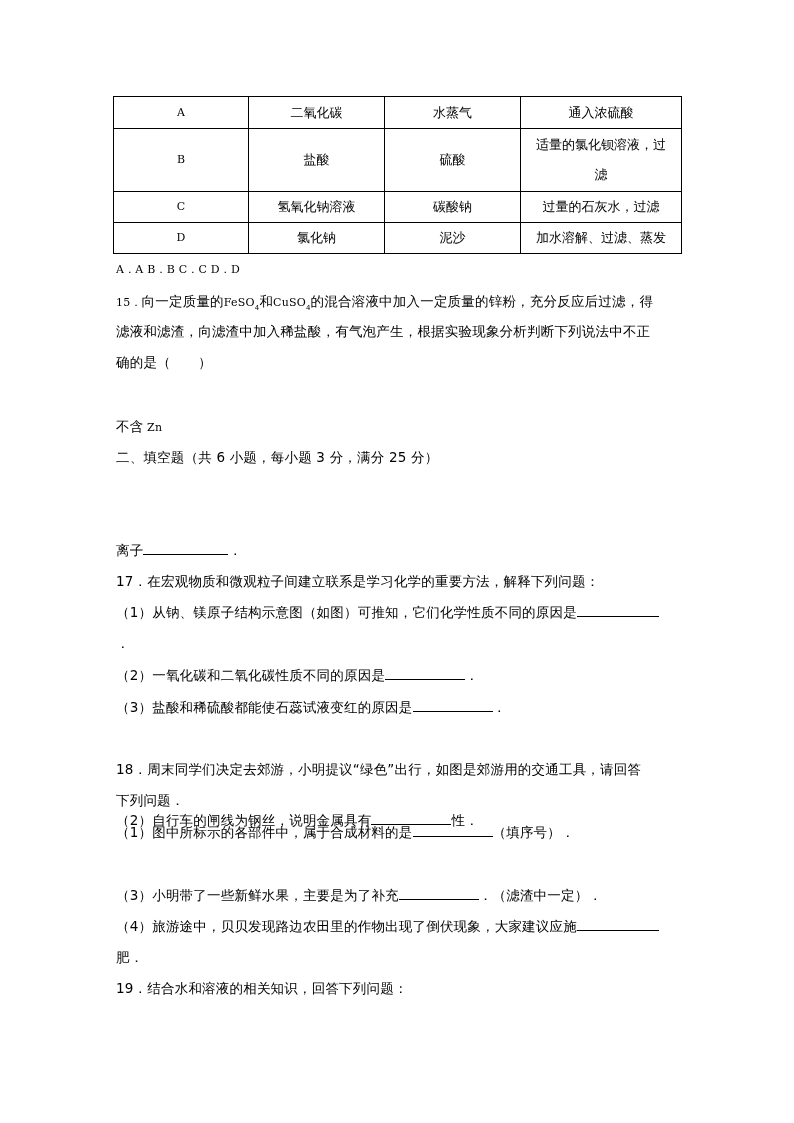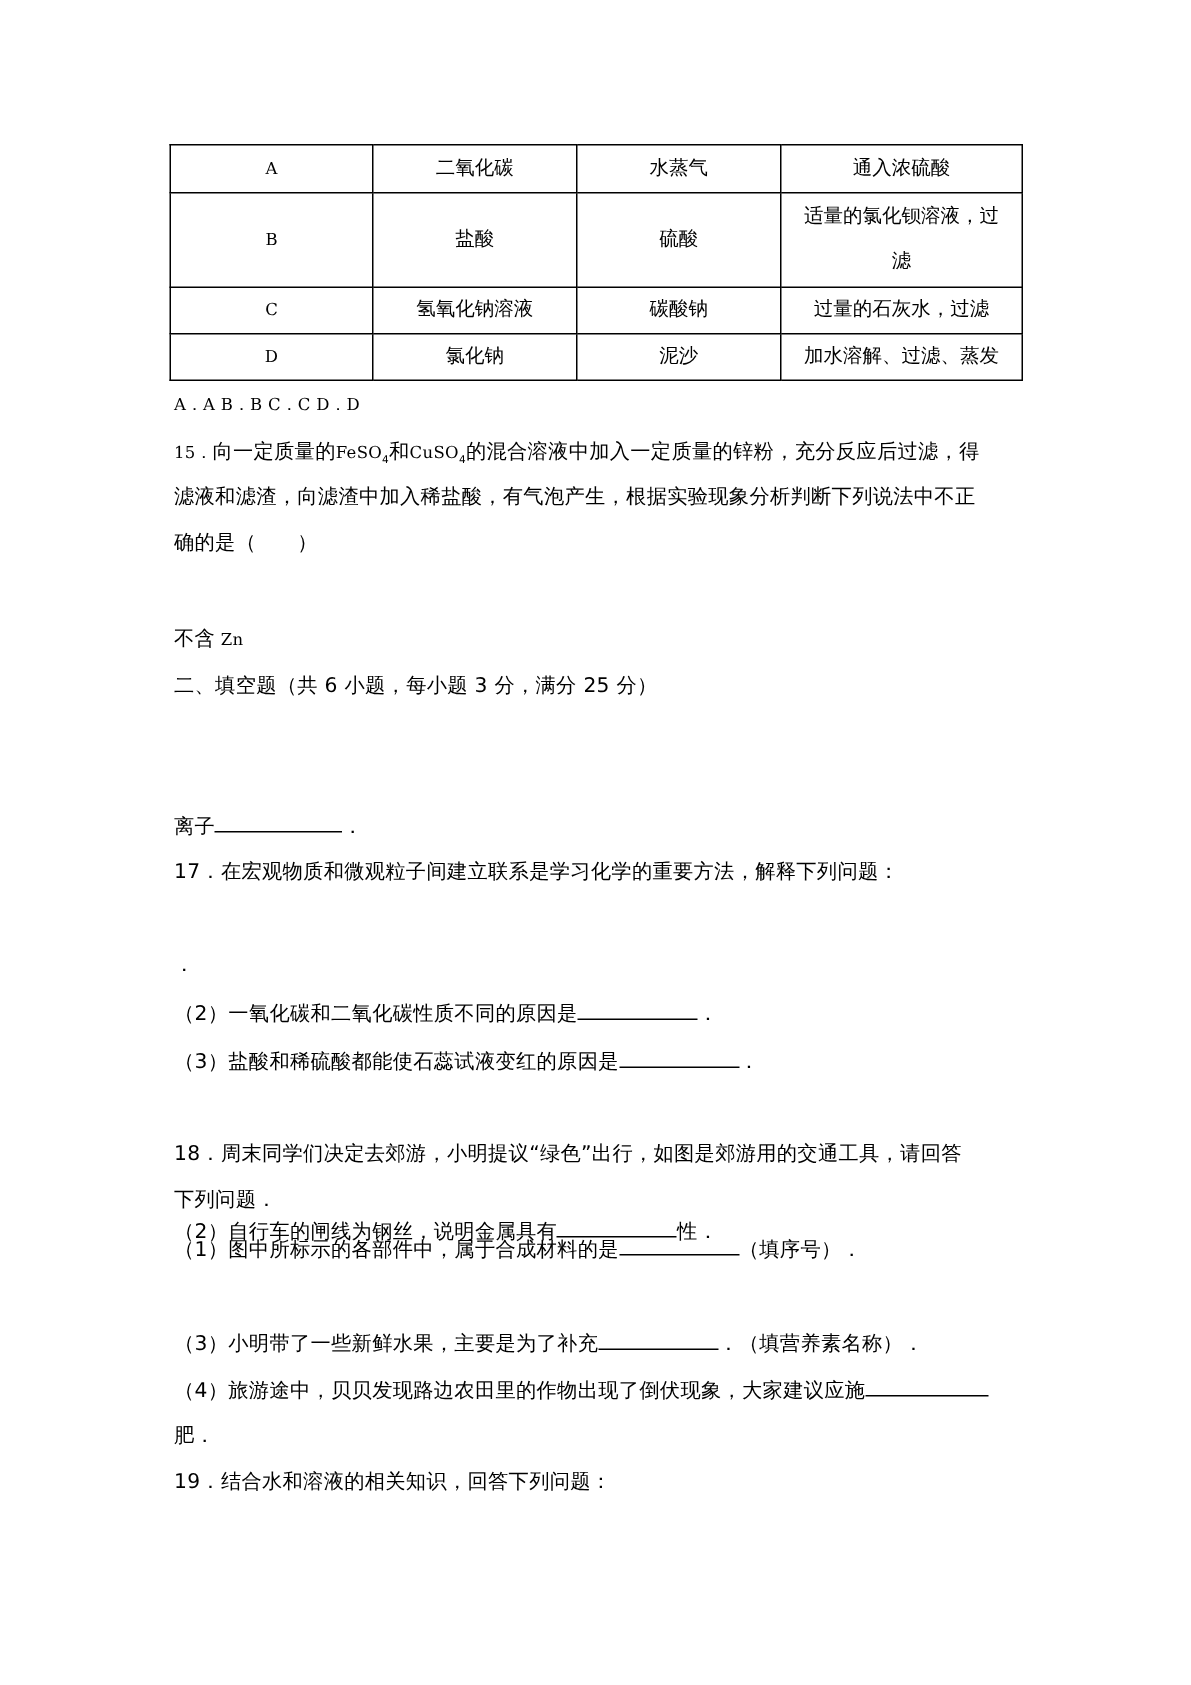--- a/index.html
+++ b/index.html
@@ -62,26 +62,27 @@
   <div class="line" style="top:321px">滤液和滤渣，向滤渣中加入稀盐酸，有气泡产生，根据实验现象分析判断下列说法中不正</div>
   <div class="line" style="top:352px">确的是（　　）</div>
 
   <div class="line" style="top:416px"><span>不含</span><span class="mono"> </span><span class="mono">Zn</span></div>
 
   <div class="line bold" style="top:447px">二、填空题（共 6 小题，每小题 3 分，满分 25 分）</div>
 
   <div class="line" style="top:540px"><span>离子</span><span class="blank" style="width:85px"></span><span>．</span></div>
 
   <div class="line" style="top:571px">17．在宏观物质和微观粒子间建立联系是学习化学的重要方法，解释下列问题：</div>
+  <div class="line" style="top:602px"><span>（1）从钠、镁原子结构示意图（如图）可推知，它们化学性质不同的原因是</span><span class="blank" style="width:82px"></span></div>
   <div class="line" style="top:633px">．</div>
   <div class="line" style="top:665px"><span>（2）一氧化碳和二氧化碳性质不同的原因是</span><span class="blank" style="width:80px"></span><span>．</span></div>
   <div class="line" style="top:697px"><span>（3）盐酸和稀硫酸都能使石蕊试液变红的原因是</span><span class="blank" style="width:80px"></span><span>．</span></div>
 
   <div class="line" style="top:759px">18．周末同学们决定去郊游，小明提议“绿色”出行，如图是郊游用的交通工具，请回答</div>
   <div class="line" style="top:790px">下列问题．</div>
   <div class="line" style="top:822px"><span>（1）图中所标示的各部件中，属于合成材料的是</span><span class="blank" style="width:80px"></span><span>（填序号）．</span></div>
   <div class="line" style="top:810px"><span>（2）自行车的闸线为钢丝，说明金属具有</span><span class="blank" style="width:80px"></span><span>性．</span></div>
-  <div class="line" style="top:885px"><span>（3）小明带了一些新鲜水果，主要是为了补充</span><span class="blank" style="width:80px"></span><span>．（填营养素名称）．</span></div>
+  <div class="line" style="top:885px"><span>（3）小明带了一些新鲜水果，主要是为了补充</span><span class="blank" style="width:80px"></span><span>．（滤渣中一定）．</span></div>
   <div class="line" style="top:916px"><span>（4）旅游途中，贝贝发现路边农田里的作物出现了倒伏现象，大家建议应施</span><span class="blank" style="width:82px"></span></div>
   <div class="line" style="top:947px">肥．</div>
 
   <div class="line" style="top:978px">19．结合水和溶液的相关知识，回答下列问题：</div>
 </div>
 
 </body></html>

